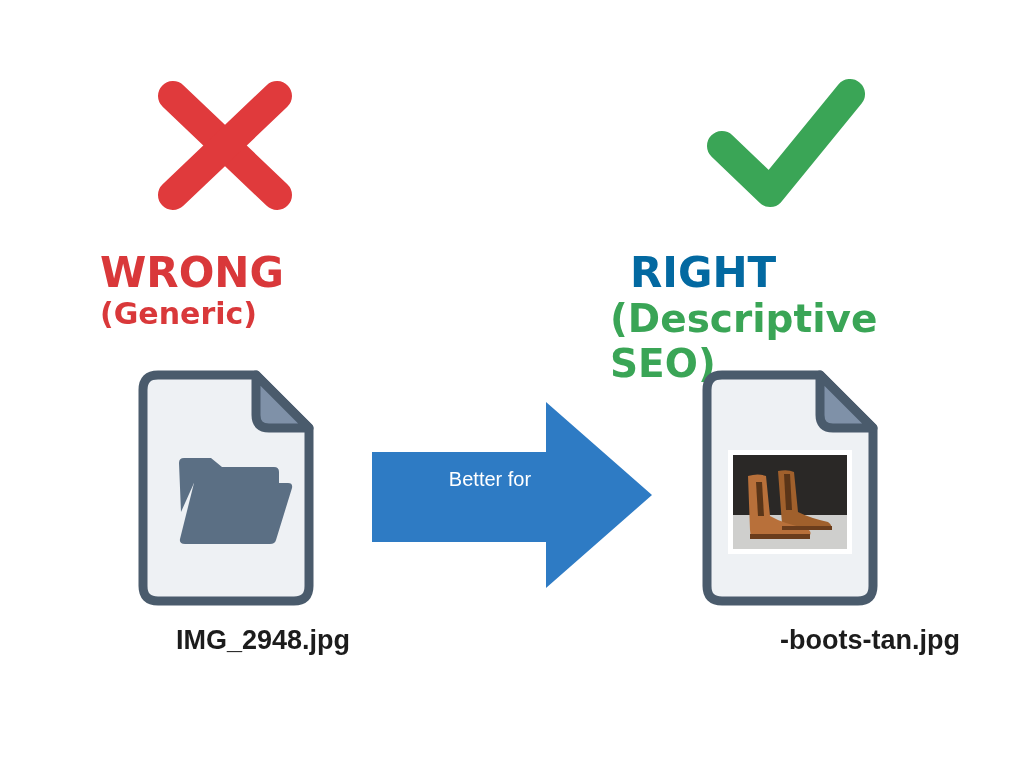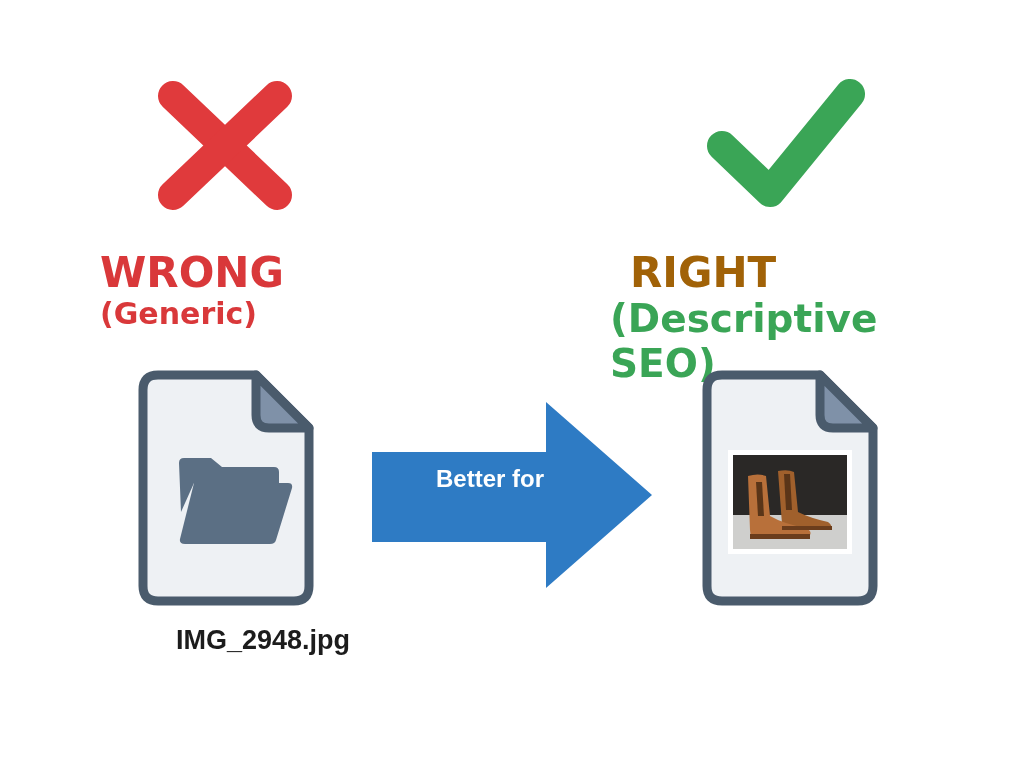--- a/index.html
+++ b/index.html
@@ -1,24 +1,24 @@
 <!DOCTYPE html>
 <html><head>
   <meta charset="utf-8">
   <style>
     html, body { margin:0; padding:0; background:#ffffff; }
     body { width:1024px; height:765px; position:relative; overflow:hidden; font-family:"Liberation Sans", sans-serif; }
     .abs { position:absolute; }
     .title { font-family:"DejaVu Sans", sans-serif; font-weight:bold; text-align:left; }
     .t-wrong { left:100px; width:250px; top:248px; font-size:42px; color:#d9383a; letter-spacing:0px; }
     .s-wrong { left:100px; width:250px; top:296px; font-size:30px; color:#d9383a; }
-    .t-right { left:630px; width:310px; top:248px; font-size:42px; color:#a16207; }
+    .t-right { left:630px; width:310px; top:248px; font-size:42px; color:#0369a1; }
     .s-right { left:610px; width:350px; top:296px; font-size:39px; color:#3aa556; }
     .fname { font-family:"Liberation Sans", sans-serif; font-weight:bold; color:#1c1c1c; font-size:27px; text-align:right; line-height:36px; }
-    .arrow-text { left:374px; width:232px; top:462px; color:#ffffff; font-family:"Liberation Sans", sans-serif; font-weight:bold; font-size:24px; line-height:34px; text-align:center; }
+    .arrow-text { left:374px; width:232px; top:462px; color:#ffffff; font-family:"Liberation Sans", sans-serif; font-weight:normal; font-size:20px; line-height:34px; text-align:center; }
   </style>
 </head>
 <body>
 
 <svg class="abs" style="left:155px;top:78px;" width="140" height="135" viewBox="0 0 140 135">
   <g stroke="#e03a3c" stroke-width="30" stroke-linecap="round">
     <line x1="18" y1="18" x2="122" y2="117"></line>
     <line x1="122" y1="18" x2="18" y2="117"></line>
   </g>
 </svg>
@@ -59,13 +59,14 @@
     <path d="M76 101 Q86 99 92 102 L96 142 Q108 148 126 152 Q132 156 128 160 H86 Q80 160 80 154 Z" fill="#a0602c"></path>
 
     <path d="M46 106 Q56 103 64 106 L68 146 Q82 154 104 158 Q112 162 106 168 H54 Q48 168 48 160 Z" fill="#b8703a"></path>
     <path d="M54 112 L60 112 L62 146 L56 146 Z" fill="#5a3518"></path>
     <path d="M82 104 L88 104 L90 140 L84 140 Z" fill="#5a3518"></path>
     <rect x="48" y="164" width="60" height="5" fill="#6b3d1c"></rect>
     <rect x="80" y="156" width="50" height="4" fill="#6b3d1c"></rect>
   </g>
 </svg>
 <div class="abs fname" style="left:620px;width:340px;top:622px;">
+  <div>-boots-tan.jpg</div>
 </div>
 
 </body></html>

